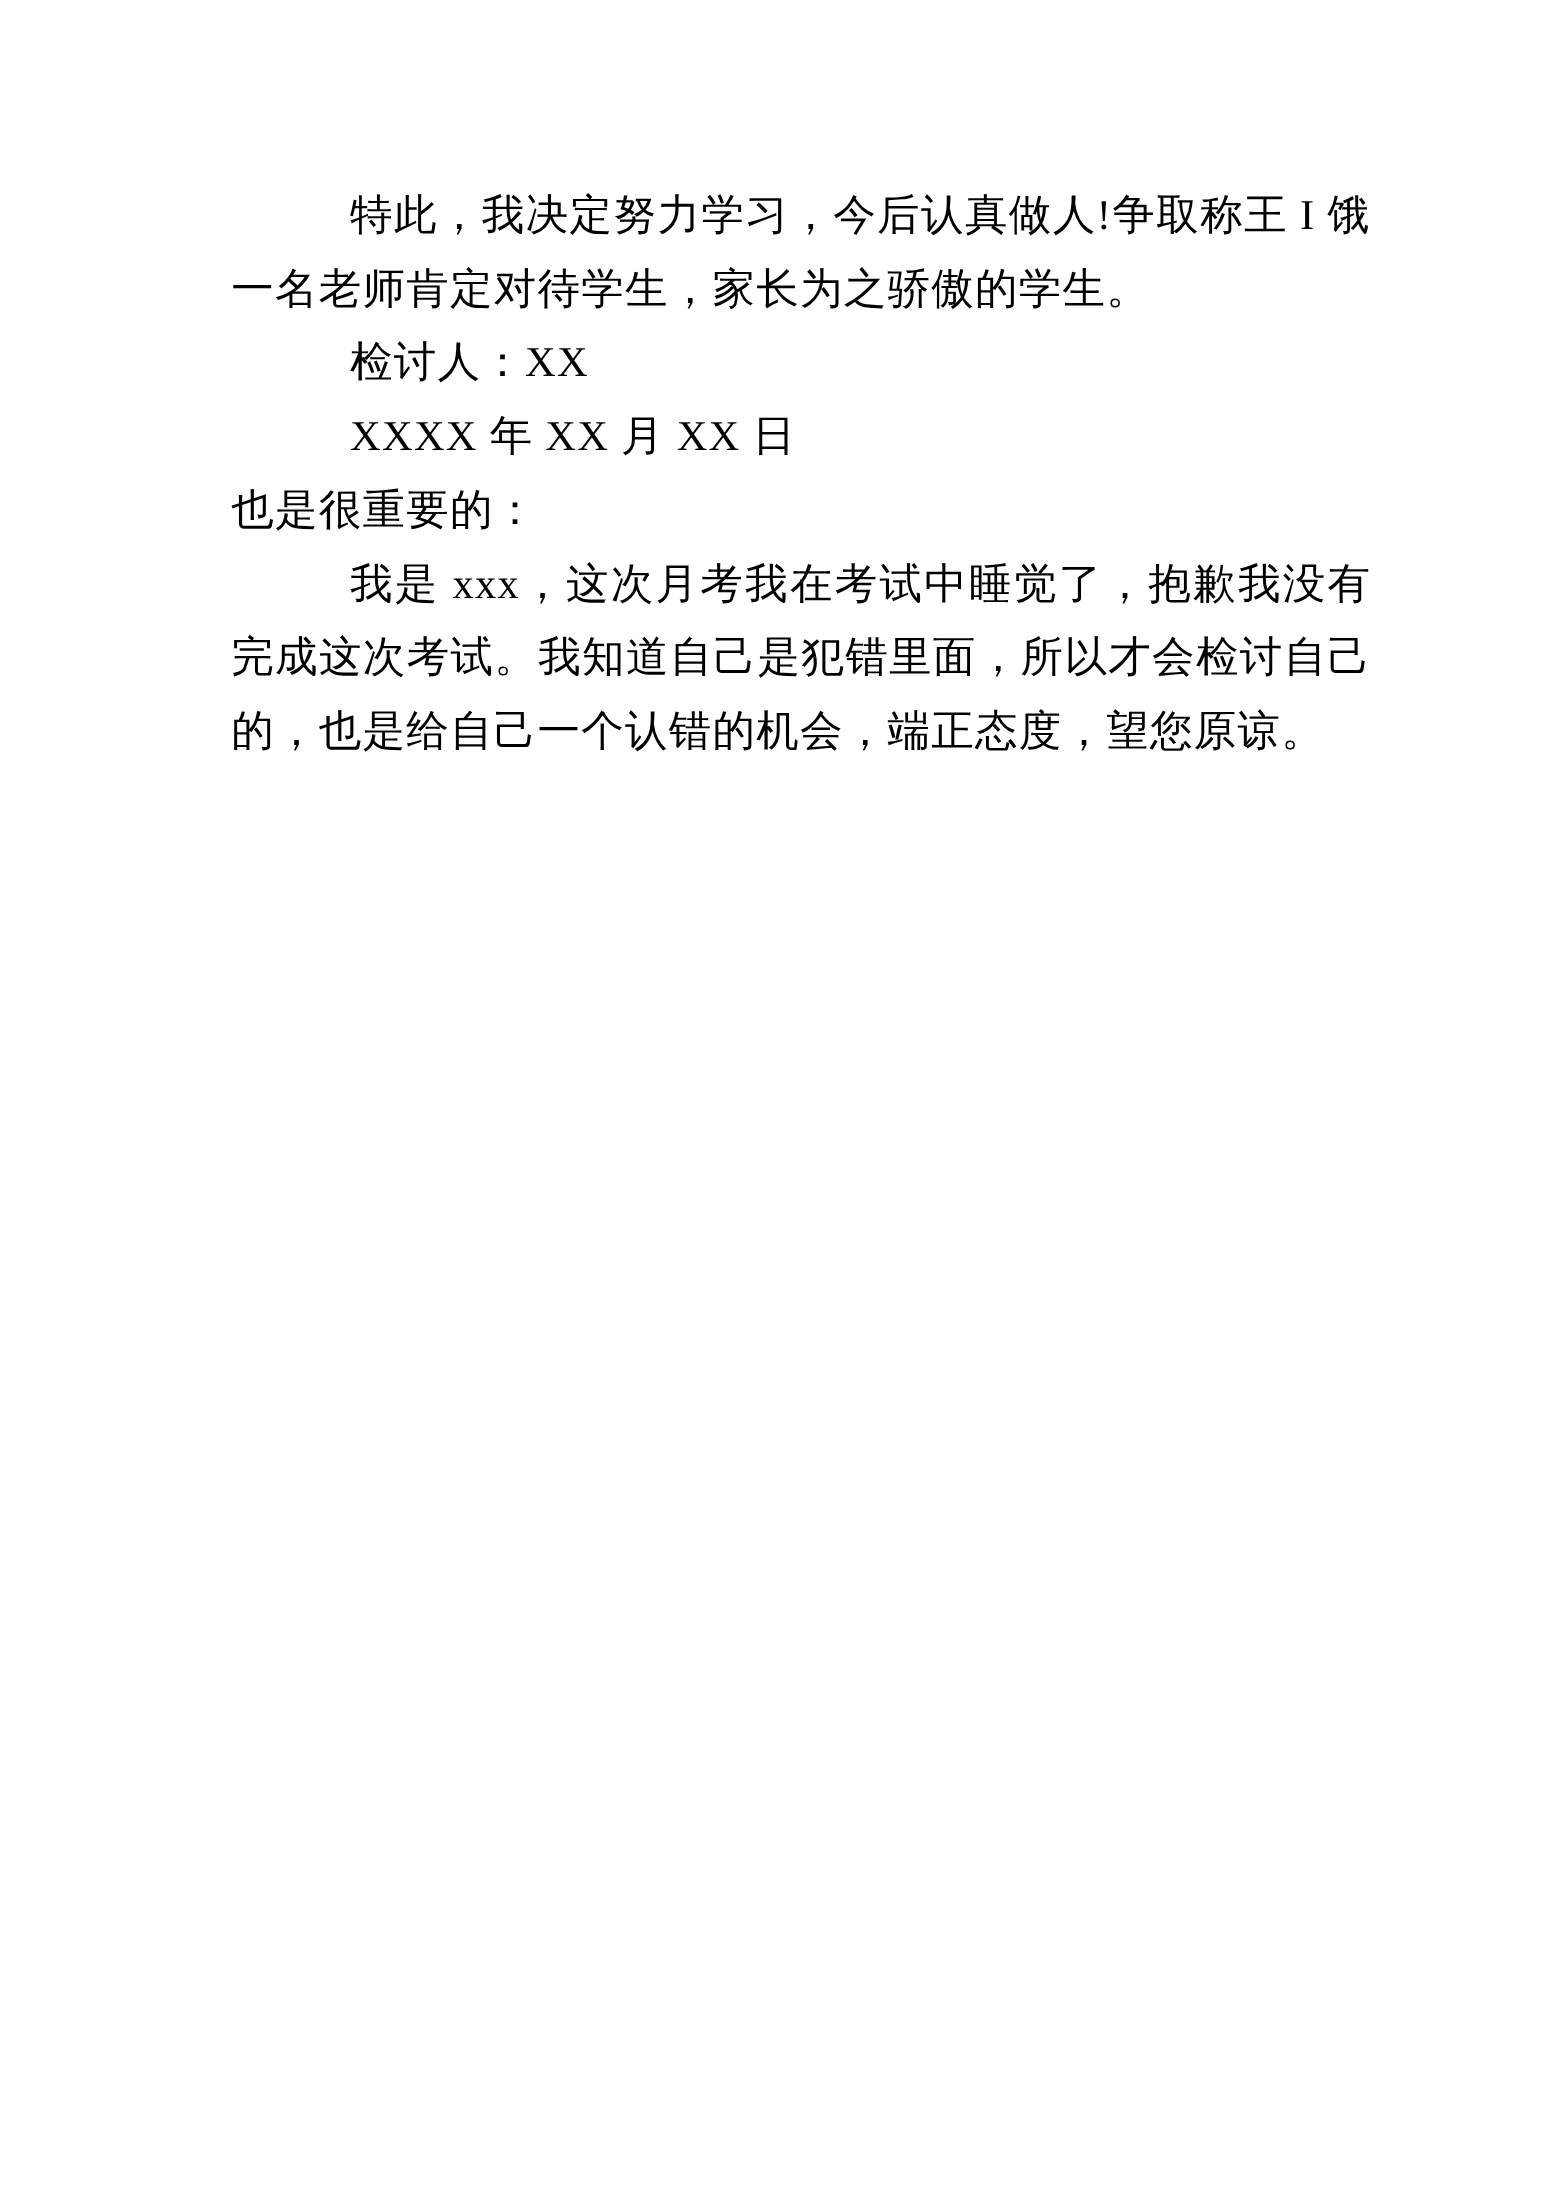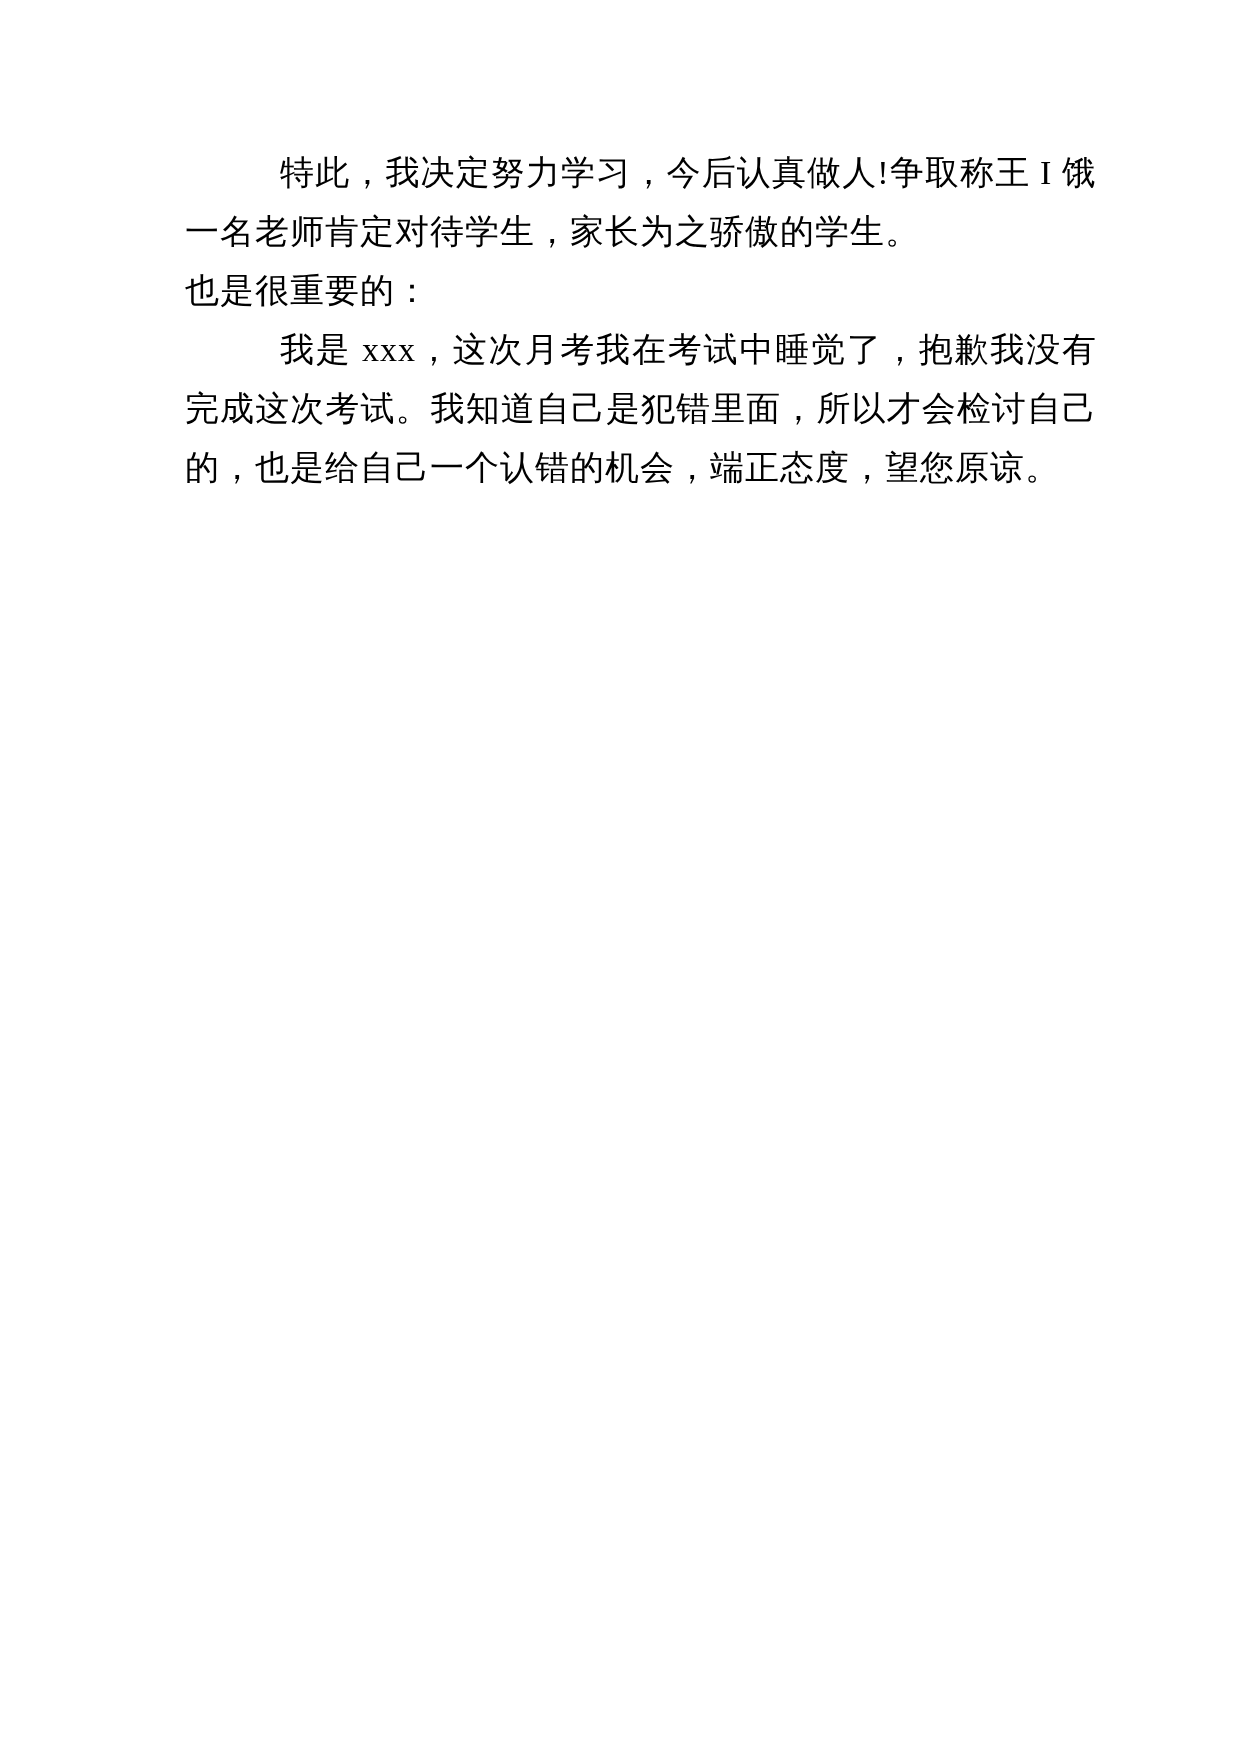--- a/index.html
+++ b/index.html
@@ -37,15 +37,17 @@
   }
   .para.indent {
     text-indent: 95px;
   }
 </style>
 </head>
 <body>
 
 <main class="page-inner">
   <p class="para indent">特此，我决定努力学习，今后认真做人!争取称王 I 饿一名老师肯定对待学生，家长为之骄傲的学生。</p>
+  <p class="para indent">检讨人：XX</p>
+  <p class="para indent">XXXX 年 XX 月 XX 日</p>
   <p class="para">也是很重要的：</p>
   <p class="para indent">我是 xxx，这次月考我在考试中睡觉了，抱歉我没有完成这次考试。我知道自己是犯错里面，所以才会检讨自己的，也是给自己一个认错的机会，端正态度，望您原谅。</p>
 </main>
 
 </body></html>

